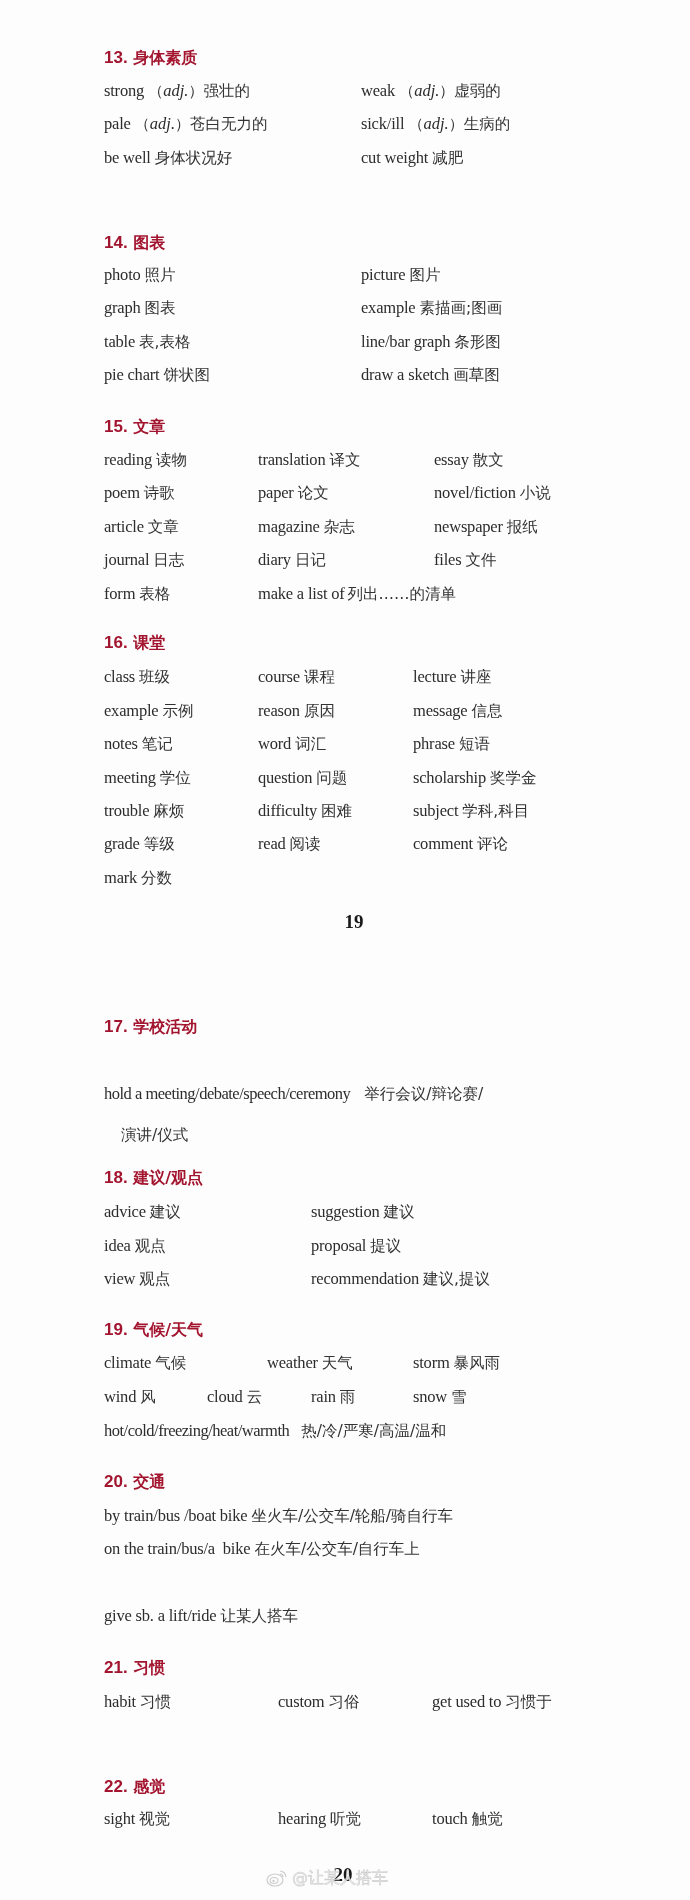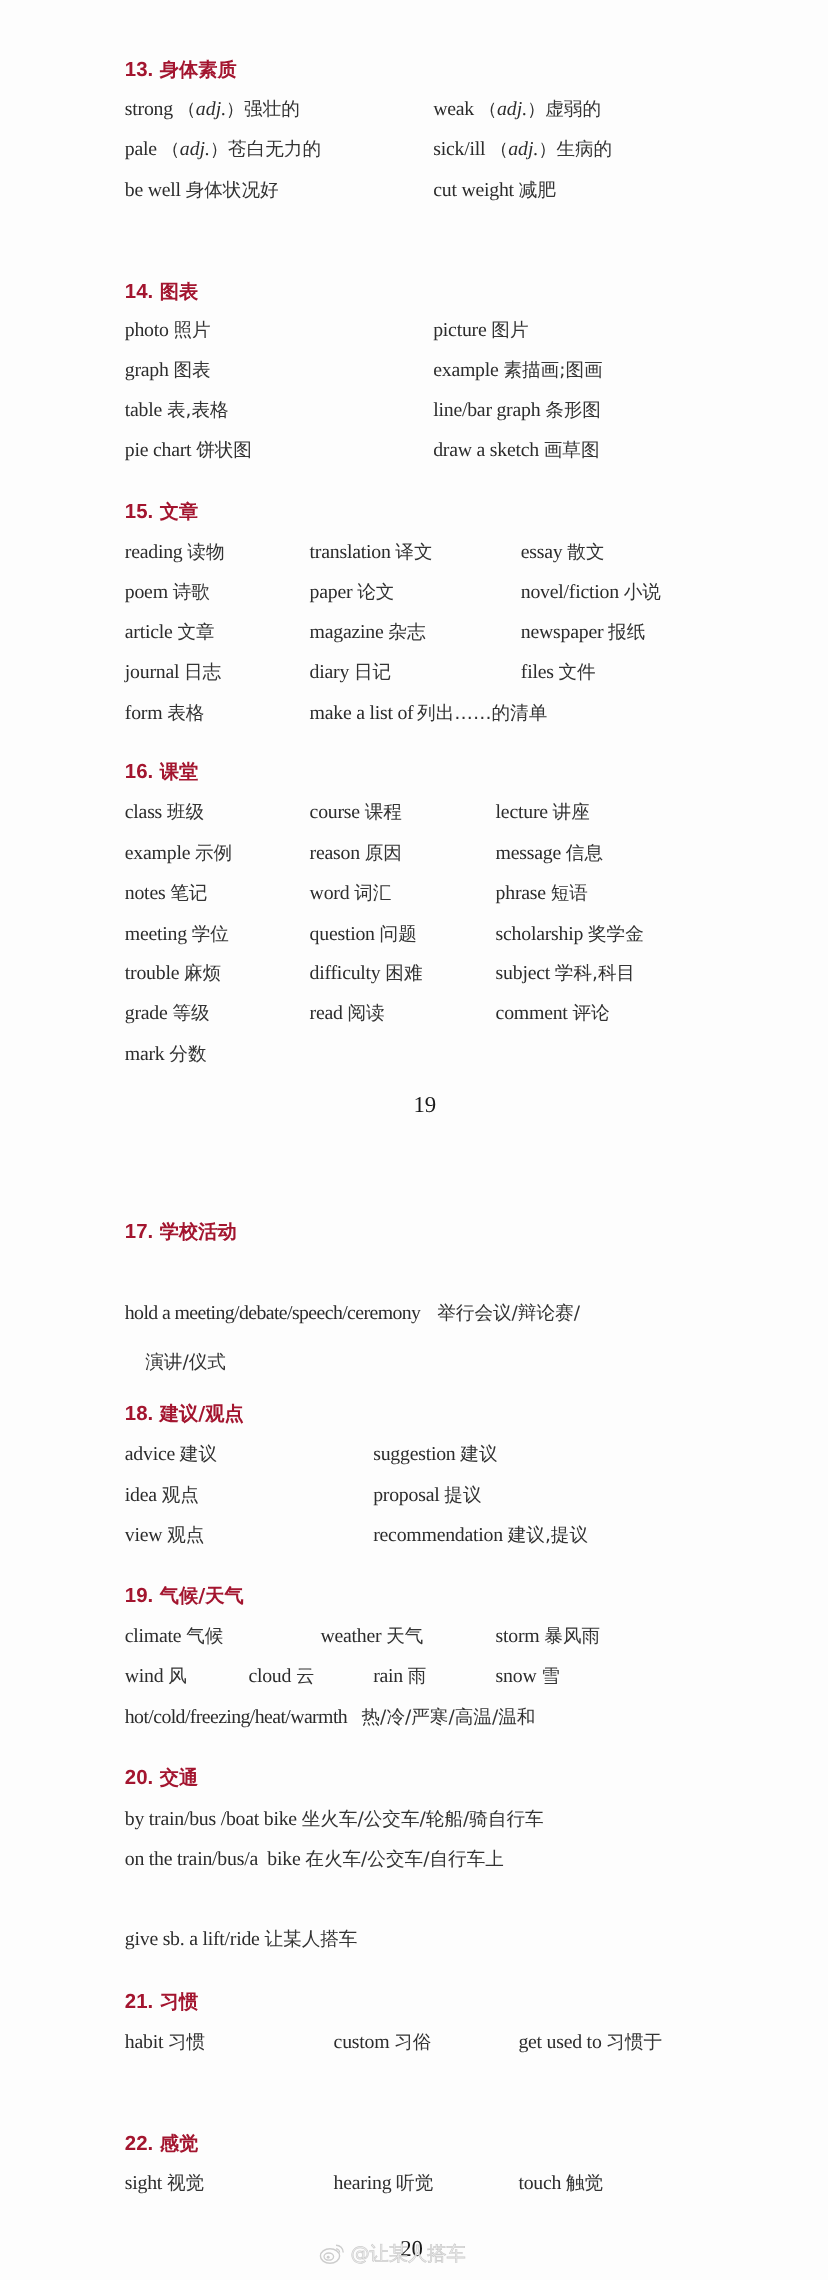--- a/index.html
+++ b/index.html
@@ -16,21 +16,21 @@
     .cell {
       position: absolute; top: 0; white-space: nowrap;
       font-family: "Liberation Serif", "DejaVu Serif", serif;
       font-size: 16.5px; line-height: 22px; color: #2c2c2c;
     }
     .cell .en { letter-spacing: -0.2px; }
     .cell .zh { font-family: "DejaVu Sans", sans-serif; font-size: 15.5px; color: #333; margin-left: 4px; }
     .cell .it { font-style: italic; }
     .cell .paren { font-family: "DejaVu Sans", sans-serif; font-size: 15px; color: #333; }
     .pagenum {
-      position: absolute; font-family: "Liberation Serif", serif; font-weight: normal;
+      position: absolute; font-family: "Liberation Serif", serif; font-weight: bold;
       font-size: 19px; color: #1a1a1a; width: 60px; text-align: center;
     }
     .watermark {
       position: absolute; left: 266px; top: 1866px; height: 24px;
       font-family: "DejaVu Sans", sans-serif; font-size: 16px;
       color: #f2f2f2; -webkit-text-stroke: 0.6px #c8c8c8; white-space: nowrap;
       display: flex; align-items: center; gap: 4px; opacity: 0.9;
     }
     .weibo-icon { width: 22px; height: 20px; display: inline-block; }
   </style>

